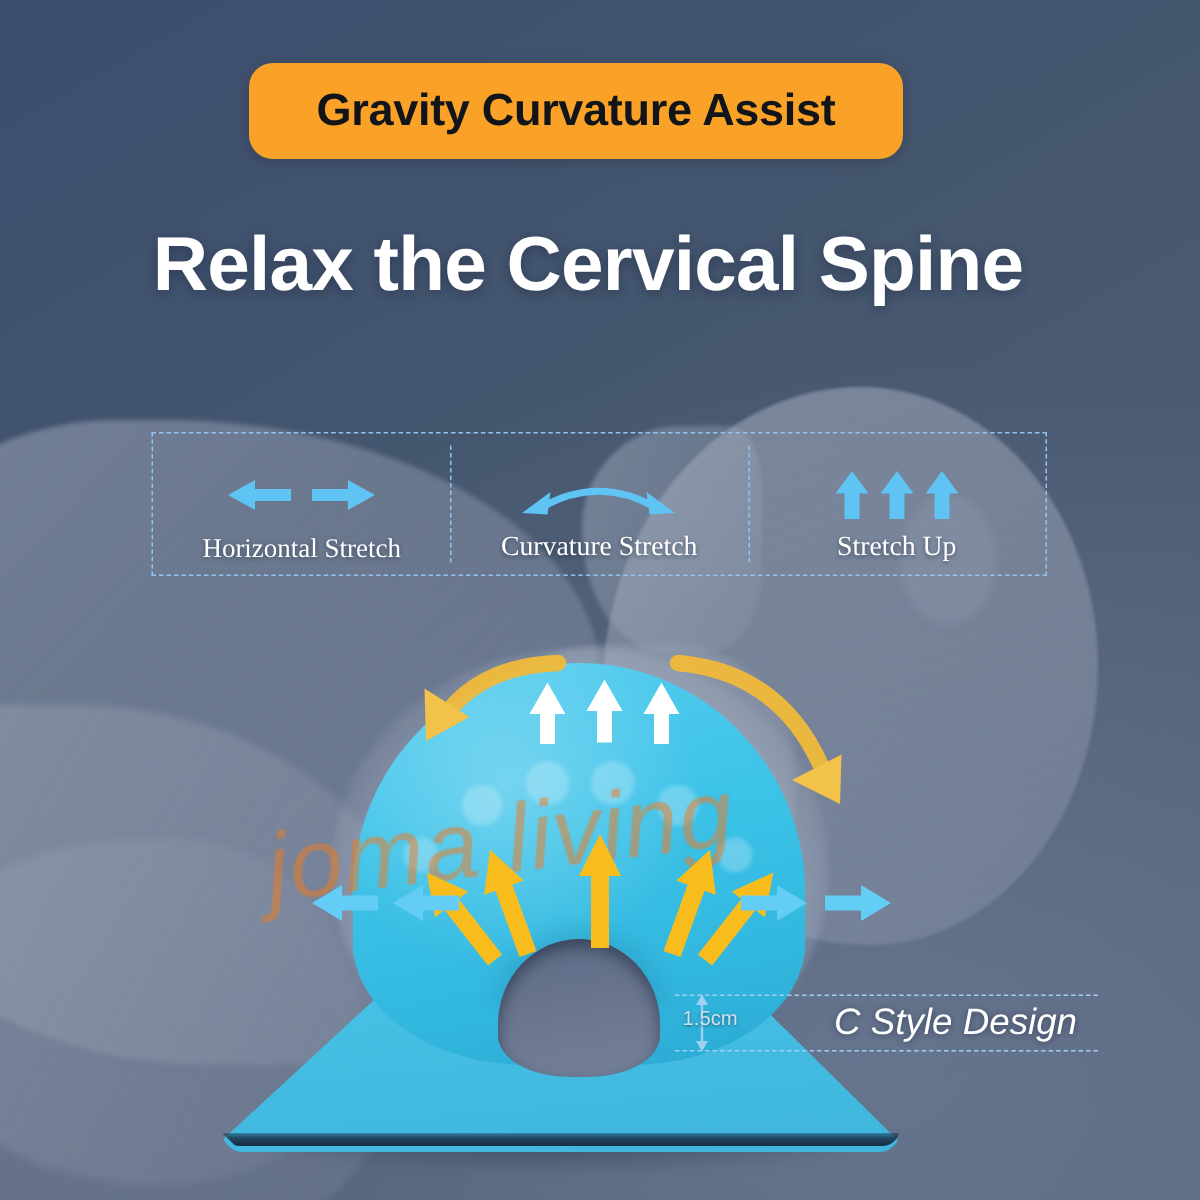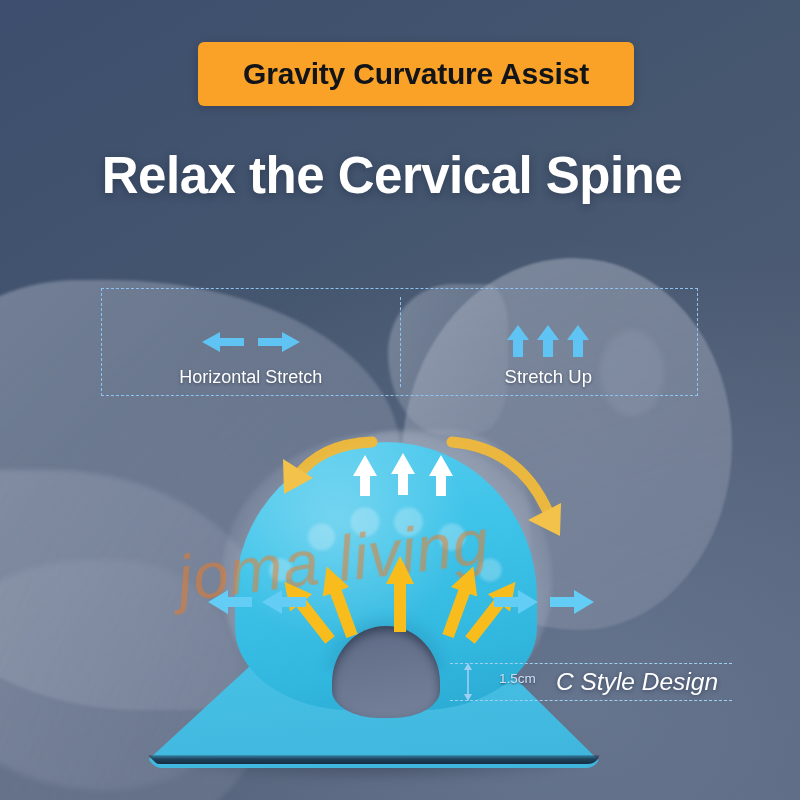--- a/index.html
+++ b/index.html
@@ -58,44 +58,45 @@
   }
   #ghost-ear {
     left:600px; top:330px; width:64px; height:86px;
     background:rgba(160,170,190,0.22);
     border-radius:50%;
     filter:blur(3px);
   }
 
   
   #badge {
-    position:absolute; left:198px; top:42px; width:436px; height:64px;
+    position:absolute; left:166px; top:42px; width:436px; height:64px;
     background:#f9a227;
-    border-radius:6px;
+    border-radius:16px;
     display:flex; align-items:center; justify-content:center;
     box-shadow:0 2px 10px rgba(0,0,0,0.18);
   }
   #badge span {
     color:#111418; font-size:30px; font-weight:bold; letter-spacing:-0.2px;
   }
 
   
   #headline {
     position:absolute; left:0; top:146px; width:784px;
     text-align:center;
     color:#ffffff; font-size:51px; font-weight:bold;
     letter-spacing:-0.5px;
     text-shadow:0 2px 8px rgba(25,35,55,0.45);
   }
 
   
   #feature-strip {
-    position:absolute; left:101px; top:288px; width:597px; height:108px;
+    position:absolute; left:101px; top:288px; width:597px; height:96px;
     border:1.5px dashed #8fc4f2;
     display:flex;
+    font-family:Liberation Serif, serif;
   }
   .feature-cell {
     flex:1 1 0;
     position:relative;
     display:flex; flex-direction:column;
     align-items:center; justify-content:flex-end;
     padding-bottom:7px;
   }
   .feature-cell + .feature-cell::before {
     content:""; position:absolute; left:0; top:8px; bottom:8px;
@@ -188,21 +189,20 @@
     border-top:1.3px dashed #9fd0f2;
   }
   #measure-bottom {
     position:absolute; left:450px; top:700px; width:282px; height:0;
     border-top:1.3px dashed #9fd0f2;
   }
   #measure-label {
     position:absolute; left:455px; top:671px;
     color:#cfe2f2; font-size:13.5px;
     text-shadow:0 1px 2px rgba(20,35,55,0.6);
-    margin-left:44px;
   }
   #c-style-label {
     position:absolute; left:556px; top:668px;
     color:#ffffff; font-size:24.5px;
     text-shadow:0 1px 4px rgba(20,30,50,0.5);
     font-style:italic;
   }
 </style>
 </head>
 <body>
@@ -230,20 +230,30 @@
         <svg width="130" height="30" viewBox="0 0 130 30">
           <g fill="#5fc4f3">
             <path d="M16 15 L34 5 L34 11 L58 11 L58 19 L34 19 L34 25 Z"></path>
             <path d="M114 15 L96 5 L96 11 L72 11 L72 19 L96 19 L96 25 Z"></path>
           </g>
         </svg>
       </div>
       <div class="feature-label">Horizontal Stretch</div>
     </div>
 
+    <div class="feature-cell" id="cell-curvature">
+      <div class="feature-icon">
+        <svg width="130" height="34" viewBox="0 0 130 34">
+          <path d="M24 27 Q65 2 106 27" stroke="#5fc4f3" stroke-width="4.5" fill="none" stroke-linecap="round"></path>
+          <path d="M14 29 L33 15 L31 30 Z" fill="#5fc4f3"></path>
+          <path d="M116 29 L97 15 L99 30 Z" fill="#5fc4f3"></path>
+        </svg>
+      </div>
+      <div class="feature-label">Curvature Stretch</div>
+    </div>
 
     <div class="feature-cell" id="cell-up">
       <div class="feature-icon">
         <svg width="96" height="36" viewBox="0 0 96 36">
           <g fill="#5fc4f3">
             <path d="M18 2 L29 17 L23 17 L23 34 L13 34 L13 17 L7 17 Z"></path>
             <path d="M48 2 L59 17 L53 17 L53 34 L43 34 L43 17 L37 17 Z"></path>
             <path d="M78 2 L89 17 L83 17 L83 34 L73 34 L73 17 L67 17 Z"></path>
           </g>
         </svg>

